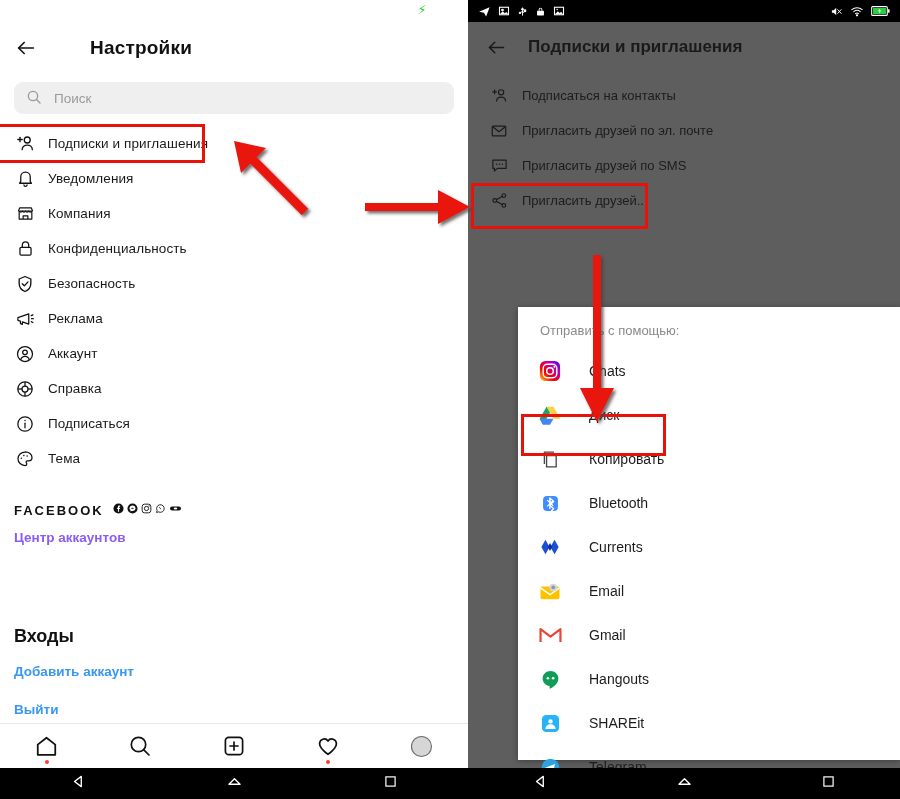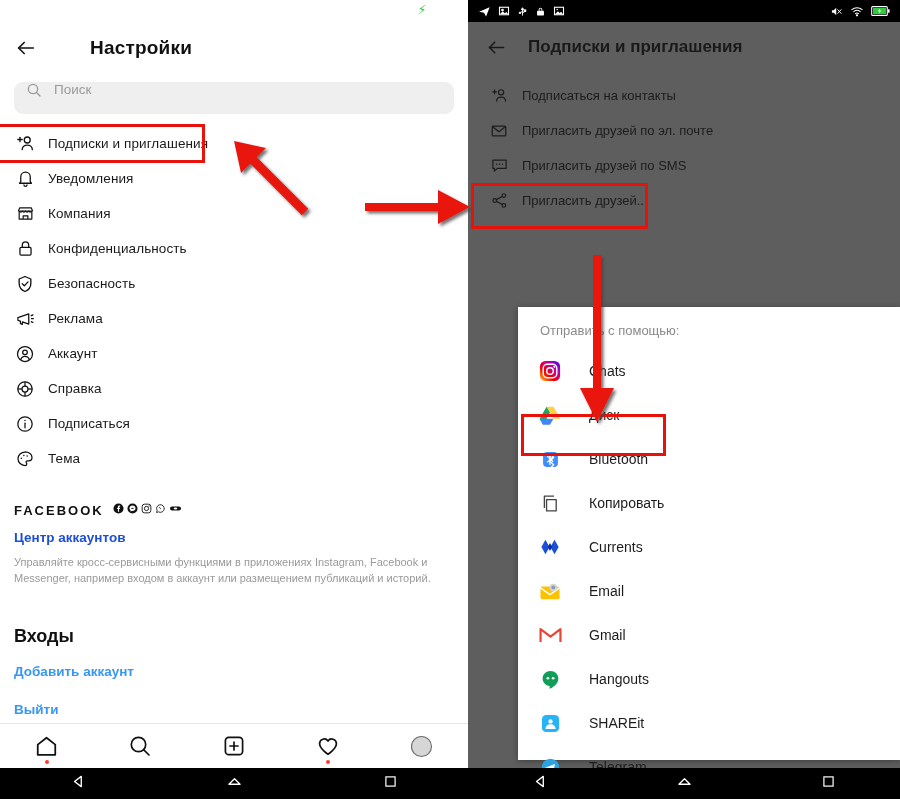--- a/index.html
+++ b/index.html
@@ -31,21 +31,21 @@
   .l-back {
     width:44px; display:flex; align-items:center; justify-content:center;
     font-size:22px; color:#111; margin-left:4px;
   }
   .l-title {
     font-size:19px; font-weight:bold; color:#111; margin-left:10px;
     letter-spacing:.2px;
   }
   .l-search {
     position:absolute; left:14px; top:82px; width:440px; height:32px;
-    background:#efefef; border-radius:9px; display:flex; 
+    background:#efefef; border-radius:9px; display:flex; align-items:center;
     padding-left:12px;
   }
   .l-search .si { width:18px; height:18px; }
   .l-search-text {
     font-size:13.5px; color:#9a9a9a; margin-left:10px;
   }
   .l-list { position:absolute; left:0; top:126px; width:468px; }
   .l-item {
     height:35px; display:flex; align-items:center; padding-left:14px;
   }
@@ -57,21 +57,21 @@
     font-size:13.5px; color:#1a1a1a; margin-left:12px; letter-spacing:.1px;
   }
 
   .fb-block { position:absolute; left:14px; top:503px; width:440px; }
   .fb-row { display:flex; align-items:flex-start; height:18px; }
   .fb-word {
     font-size:13px; font-weight:bold; letter-spacing:2px; color:#111;
   }
   .fb-icons { display:flex; align-items:center; margin-left:9px; gap:3px; }
   .fb-link {
-    font-size:13.5px; color:#1d4ed8; font-weight:bold; margin-top:9px;
+    font-size:13.5px; color:#8b5cf6; font-weight:bold; margin-top:9px;
   }
   .fb-desc {
     font-size:11px; color:#9a9a9a; line-height:16px; margin-top:9px;
     width:420px;
   }
   .logins-title {
     position:absolute; left:14px; top:626px;
     font-size:18px; font-weight:bold; color:#111;
   }
   .add-acc {
@@ -334,21 +334,20 @@
               <path d="M3.4 20.6l1.3-4.3A8.3 8.3 0 1 1 8 19.4z"></path>
               <path d="M9.2 9c.6 2 2 3.4 4 4" stroke-width="1.6"></path>
             </svg>
           <svg width="13" height="11" viewBox="0 0 28 24">
               <rect x="2" y="7.5" width="24" height="9" rx="4.5" fill="#111"></rect>
               <ellipse cx="14" cy="12" rx="4" ry="2.1" fill="#fff"></ellipse>
             </svg>
         </span>
       </div>
       <div class="fb-link">Центр аккаунтов</div>
-      <div class="fb-desc">Управляйте кросс-сервисными функциями в приложениях Instagram, Facebook и Messenger, например входом в аккаунт или размещением публикаций и историй.</div>
     </div>
 
     <div class="logins-title">Входы</div>
     <div class="add-acc">Добавить аккаунт</div>
     <div class="logout">Выйти</div>
 
     <div class="l-tabbar">
       <div class="tab-i">
         <svg width="25" height="25" viewBox="0 0 24 24" fill="none" stroke="#111" stroke-width="1.7" stroke-linejoin="round">
             <path d="M3.6 10.2L12 3.6l8.4 6.6V20H3.6z"></path>
@@ -539,38 +538,38 @@
               <path d="M8.2 2h7.6l7.6 13.2h-7.6z" fill="#ffcf44"></path>
               <path d="M8.2 2L.6 15.2 4.4 21.6 12 8.4z" fill="#1da462"></path>
               <path d="M.6 15.2h15.2l-3.8 6.4H4.4z" fill="#4285f4"></path>
             </svg>
           </span>
           <span class="app-lbl">Диск</span>
         </div>
 
         <div class="sheet-row">
           <span class="app-ic">
+            <svg width="21" height="21" viewBox="0 0 24 24" fill="none" stroke="#444" stroke-width="1.5" stroke-linejoin="round">
+                <rect x="7.5" y="7.5" width="11" height="13"></rect>
+                <path d="M5 17.2V3.5h11"></path>
+              </svg>
+          </span>
+          <span class="app-lbl">Копировать</span>
+        </div>
+
+        <div class="sheet-row">
+          <span class="app-ic">
             <svg width="21" height="21" viewBox="0 0 24 24">
                 <rect x="3.5" y="3.5" width="17" height="17" rx="4.6" fill="#3f8cff"></rect>
                 <path d="M11.3 5.6l4.3 4.2-4.3 4.1v-8.3zm0 8.3l4.3 4.2-4.3 4.1" fill="none" stroke="#fff" stroke-width="1.5" stroke-linejoin="round"></path>
                 <path d="M11.3 5.6v12.8" stroke="#fff" stroke-width="1.5"></path>
                 <path d="M8.2 8.2l6.8 6.4M8.2 15.3l6.8-6.4" stroke="#fff" stroke-width="1.4"></path>
               </svg>
           </span>
           <span class="app-lbl">Bluetooth</span>
-        </div>
-
-        <div class="sheet-row">
-          <span class="app-ic">
-            <svg width="21" height="21" viewBox="0 0 24 24" fill="none" stroke="#444" stroke-width="1.5" stroke-linejoin="round">
-                <rect x="7.5" y="7.5" width="11" height="13"></rect>
-                <path d="M5 17.2V3.5h11"></path>
-              </svg>
-          </span>
-          <span class="app-lbl">Копировать</span>
         </div>
 
         <div class="sheet-row">
           <span class="app-ic">
             <svg width="22" height="20" viewBox="0 0 24 22">
                 <path d="M2.5 11L7 3l4.5 8L7 19z" fill="#1a4fd6"></path>
                 <path d="M12.5 11L17 3l4.5 8L17 19z" fill="#1a4fd6"></path>
                 <path d="M9.5 11l2.5-4.5L14.5 11 12 15.5z" fill="#0b2f9e"></path>
               </svg>
           </span>

